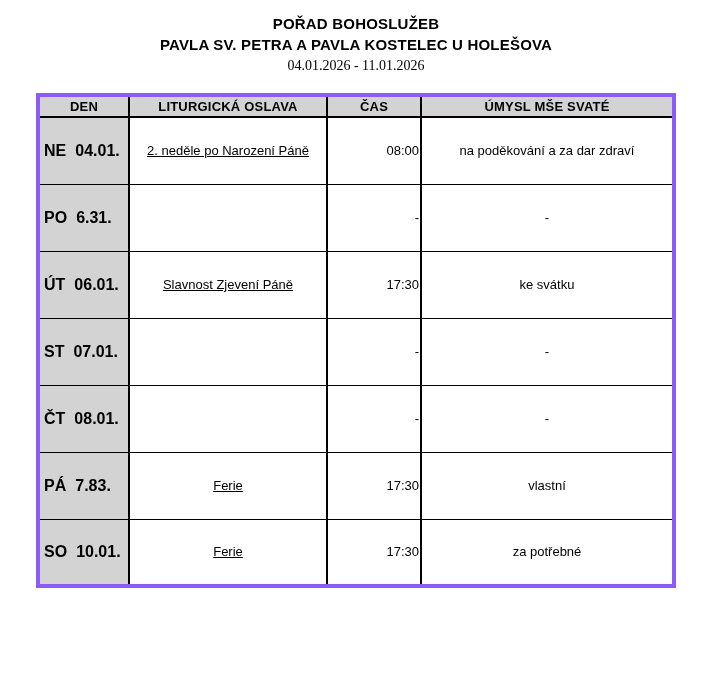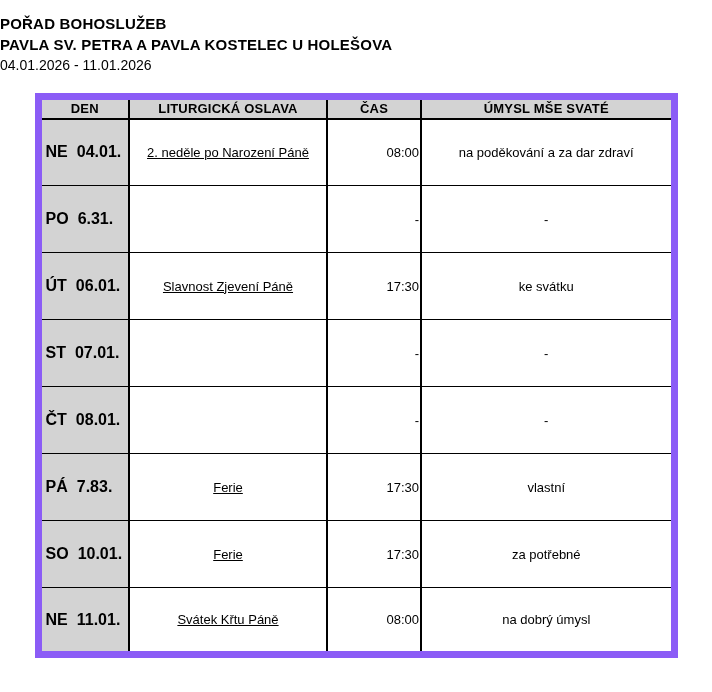--- a/index.html
+++ b/index.html
@@ -5,35 +5,35 @@
   html, body { margin: 0; padding: 0; background: #ffffff; }
   .page {
     position: relative;
     width: 712px;
     height: 692px;
     background: #ffffff;
     font-family: "Liberation Sans", sans-serif;
     color: #000000;
     overflow: hidden;
   }
-  .titles { padding-top: 13px; }
+  .titles { text-align: center; padding-top: 13px; }
   .title-line1, .title-line2 {
     font-size: 15px;
     font-weight: bold;
     line-height: 21px;
     letter-spacing: 0.2px;
   }
-  .title-date { font-size: 14px; line-height: 21px; }
+  .title-date { font-size: 14px; line-height: 21px; font-family: Liberation Serif, serif; }
 
   table.schedule {
     border-collapse: collapse;
     table-layout: fixed;
     width: 639px;
     margin: 17px auto 0 auto;
-    border: 7px solid #8b5cf6;
+    border: 4px solid #8b5cf6;
   }
   col.c-day { width: 91px; }
   col.c-celebration { width: 198px; }
   col.c-time { width: 94px; }
   col.c-intention { width: 253px; }
 
   th, td {
     border: 2px solid #000000;
     border-top-width: 1px;
     border-bottom-width: 1px;
@@ -152,24 +152,16 @@
 
     <tr class="data-row">
       <td class="day-cell">
         <span class="day">SO</span><span class="date">10.01.</span>
       </td>
       <td class="celebration-cell">Ferie</td>
       <td class="time-cell">17:30</td>
       <td class="intention-cell">za potřebné</td>
     </tr>
 
-    <tr class="data-row">
-      <td class="day-cell">
-        <span class="day">NE</span><span class="date">11.01.</span>
-      </td>
-      <td class="celebration-cell">Svátek Křtu Páně</td>
-      <td class="time-cell">08:00</td>
-      <td class="intention-cell">na dobrý úmysl</td>
-    </tr>
   </tbody>
   </table>
 
 </div>
 
 </body></html>

